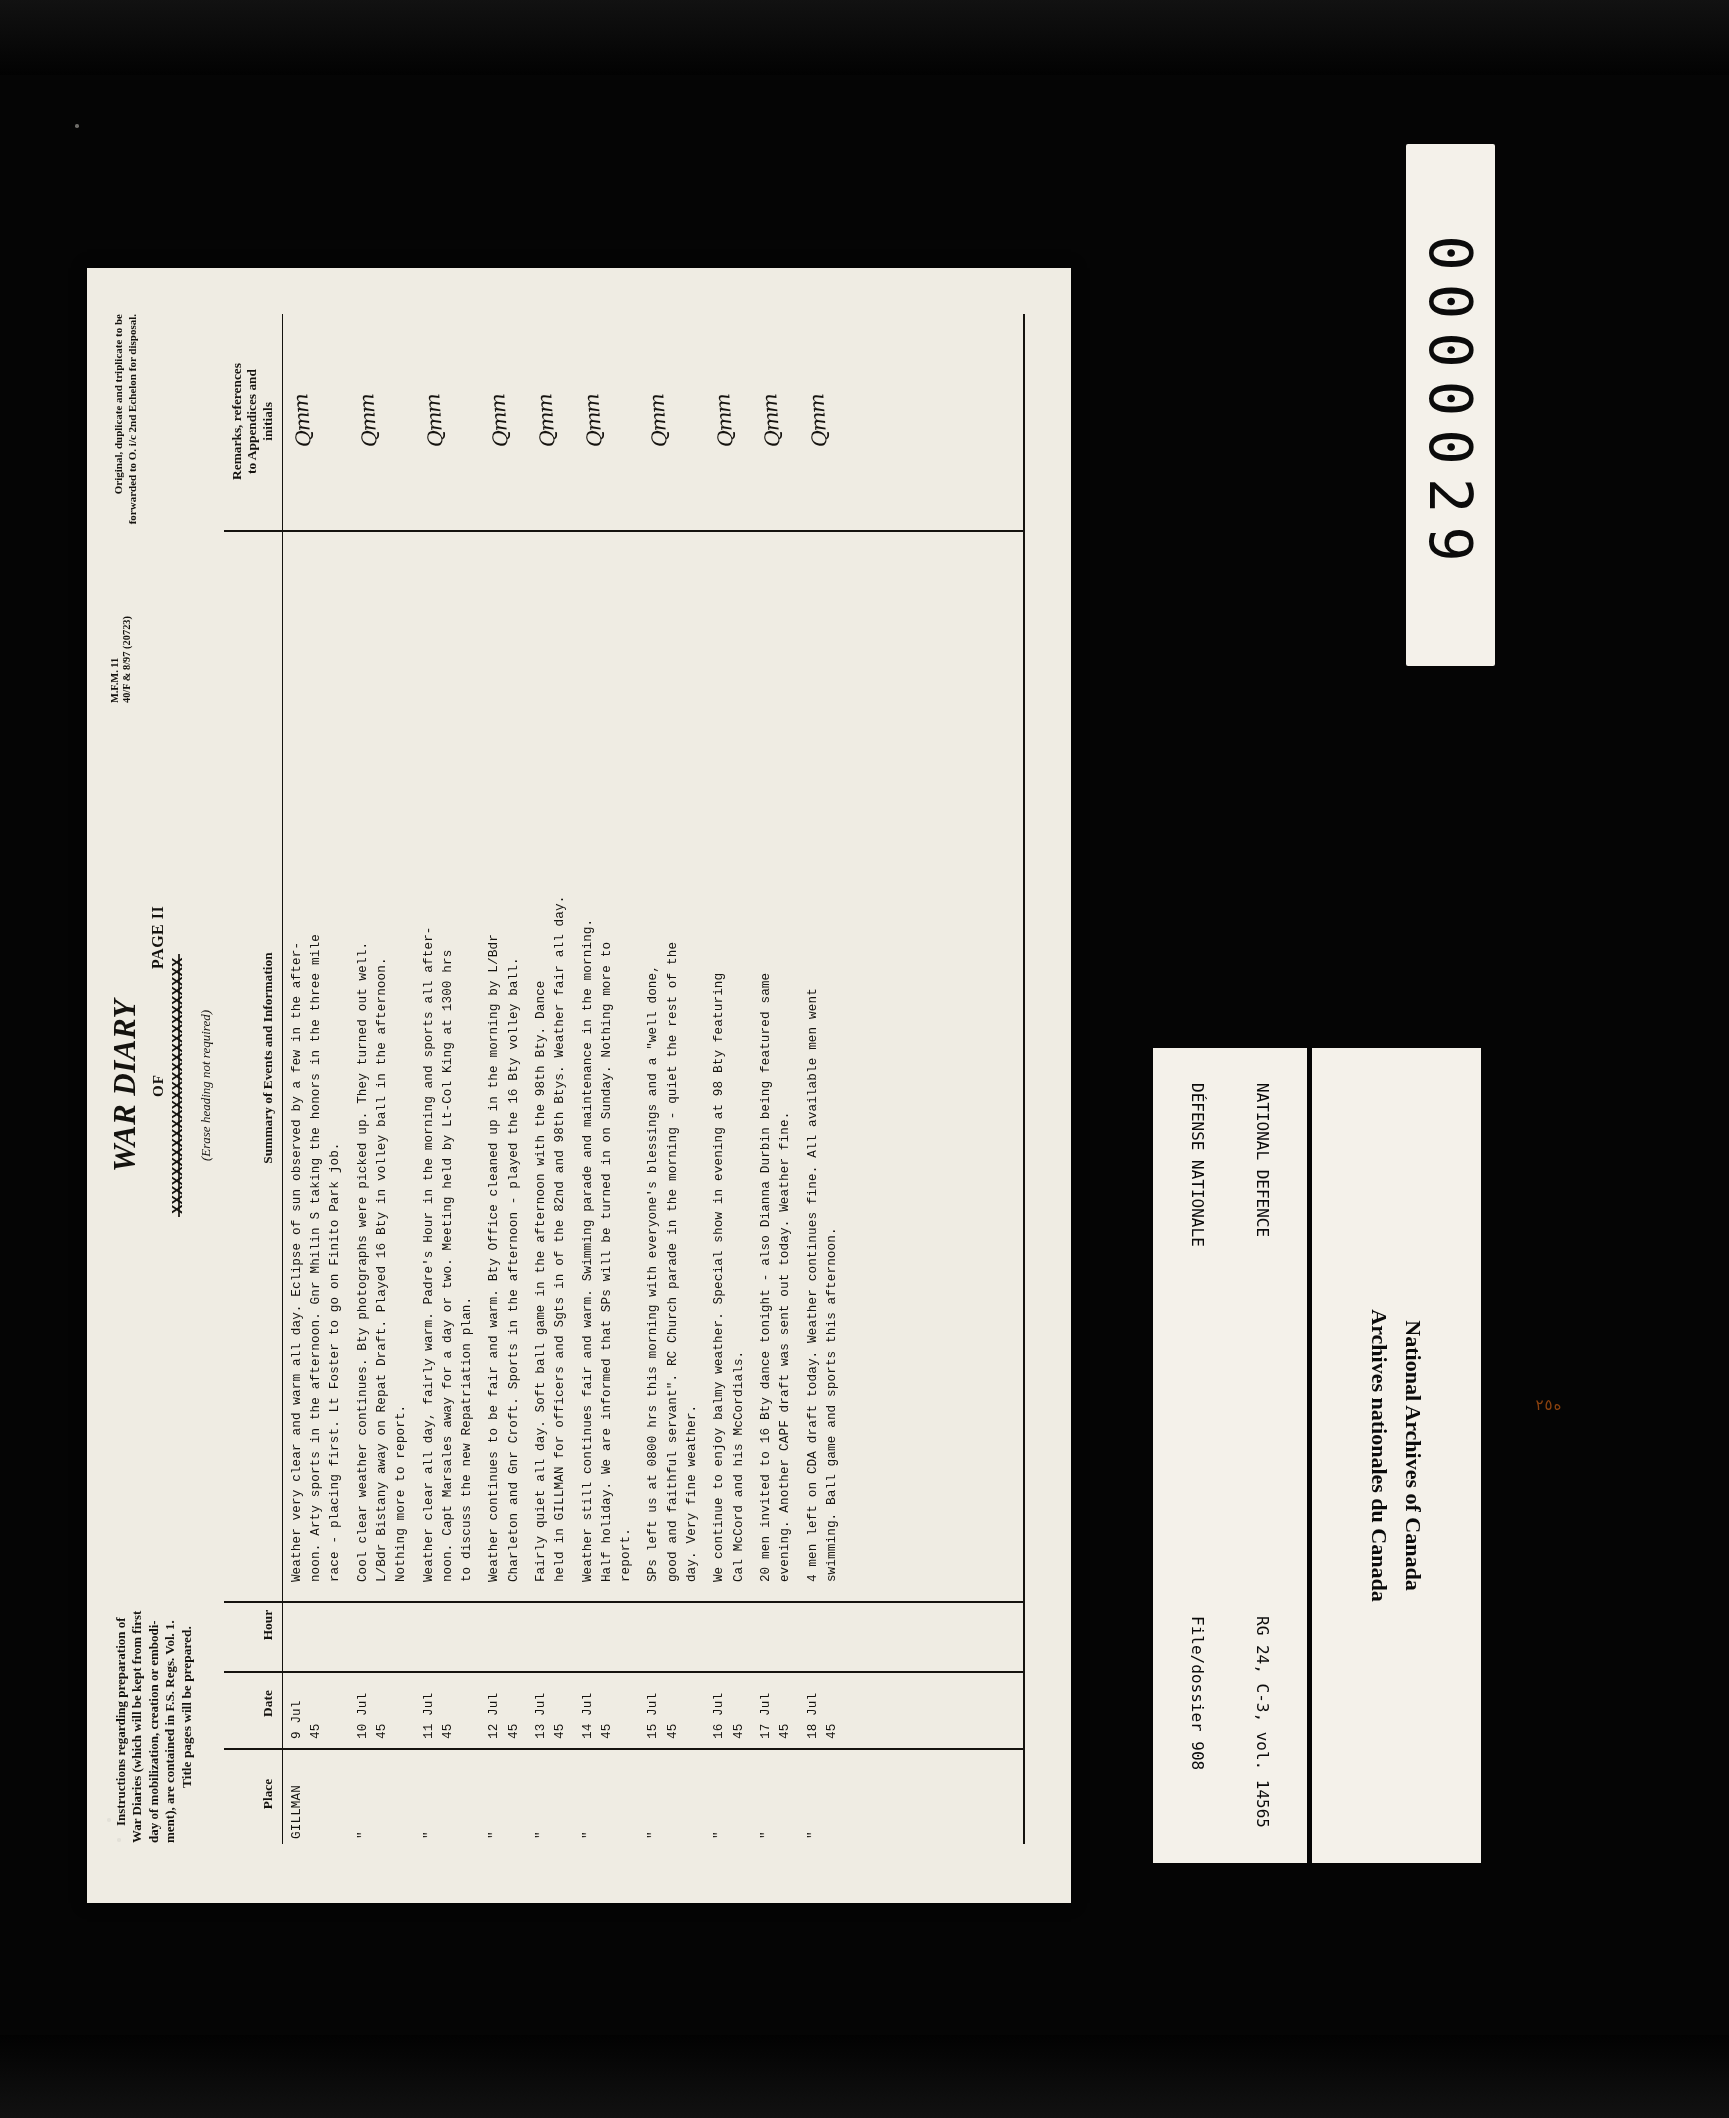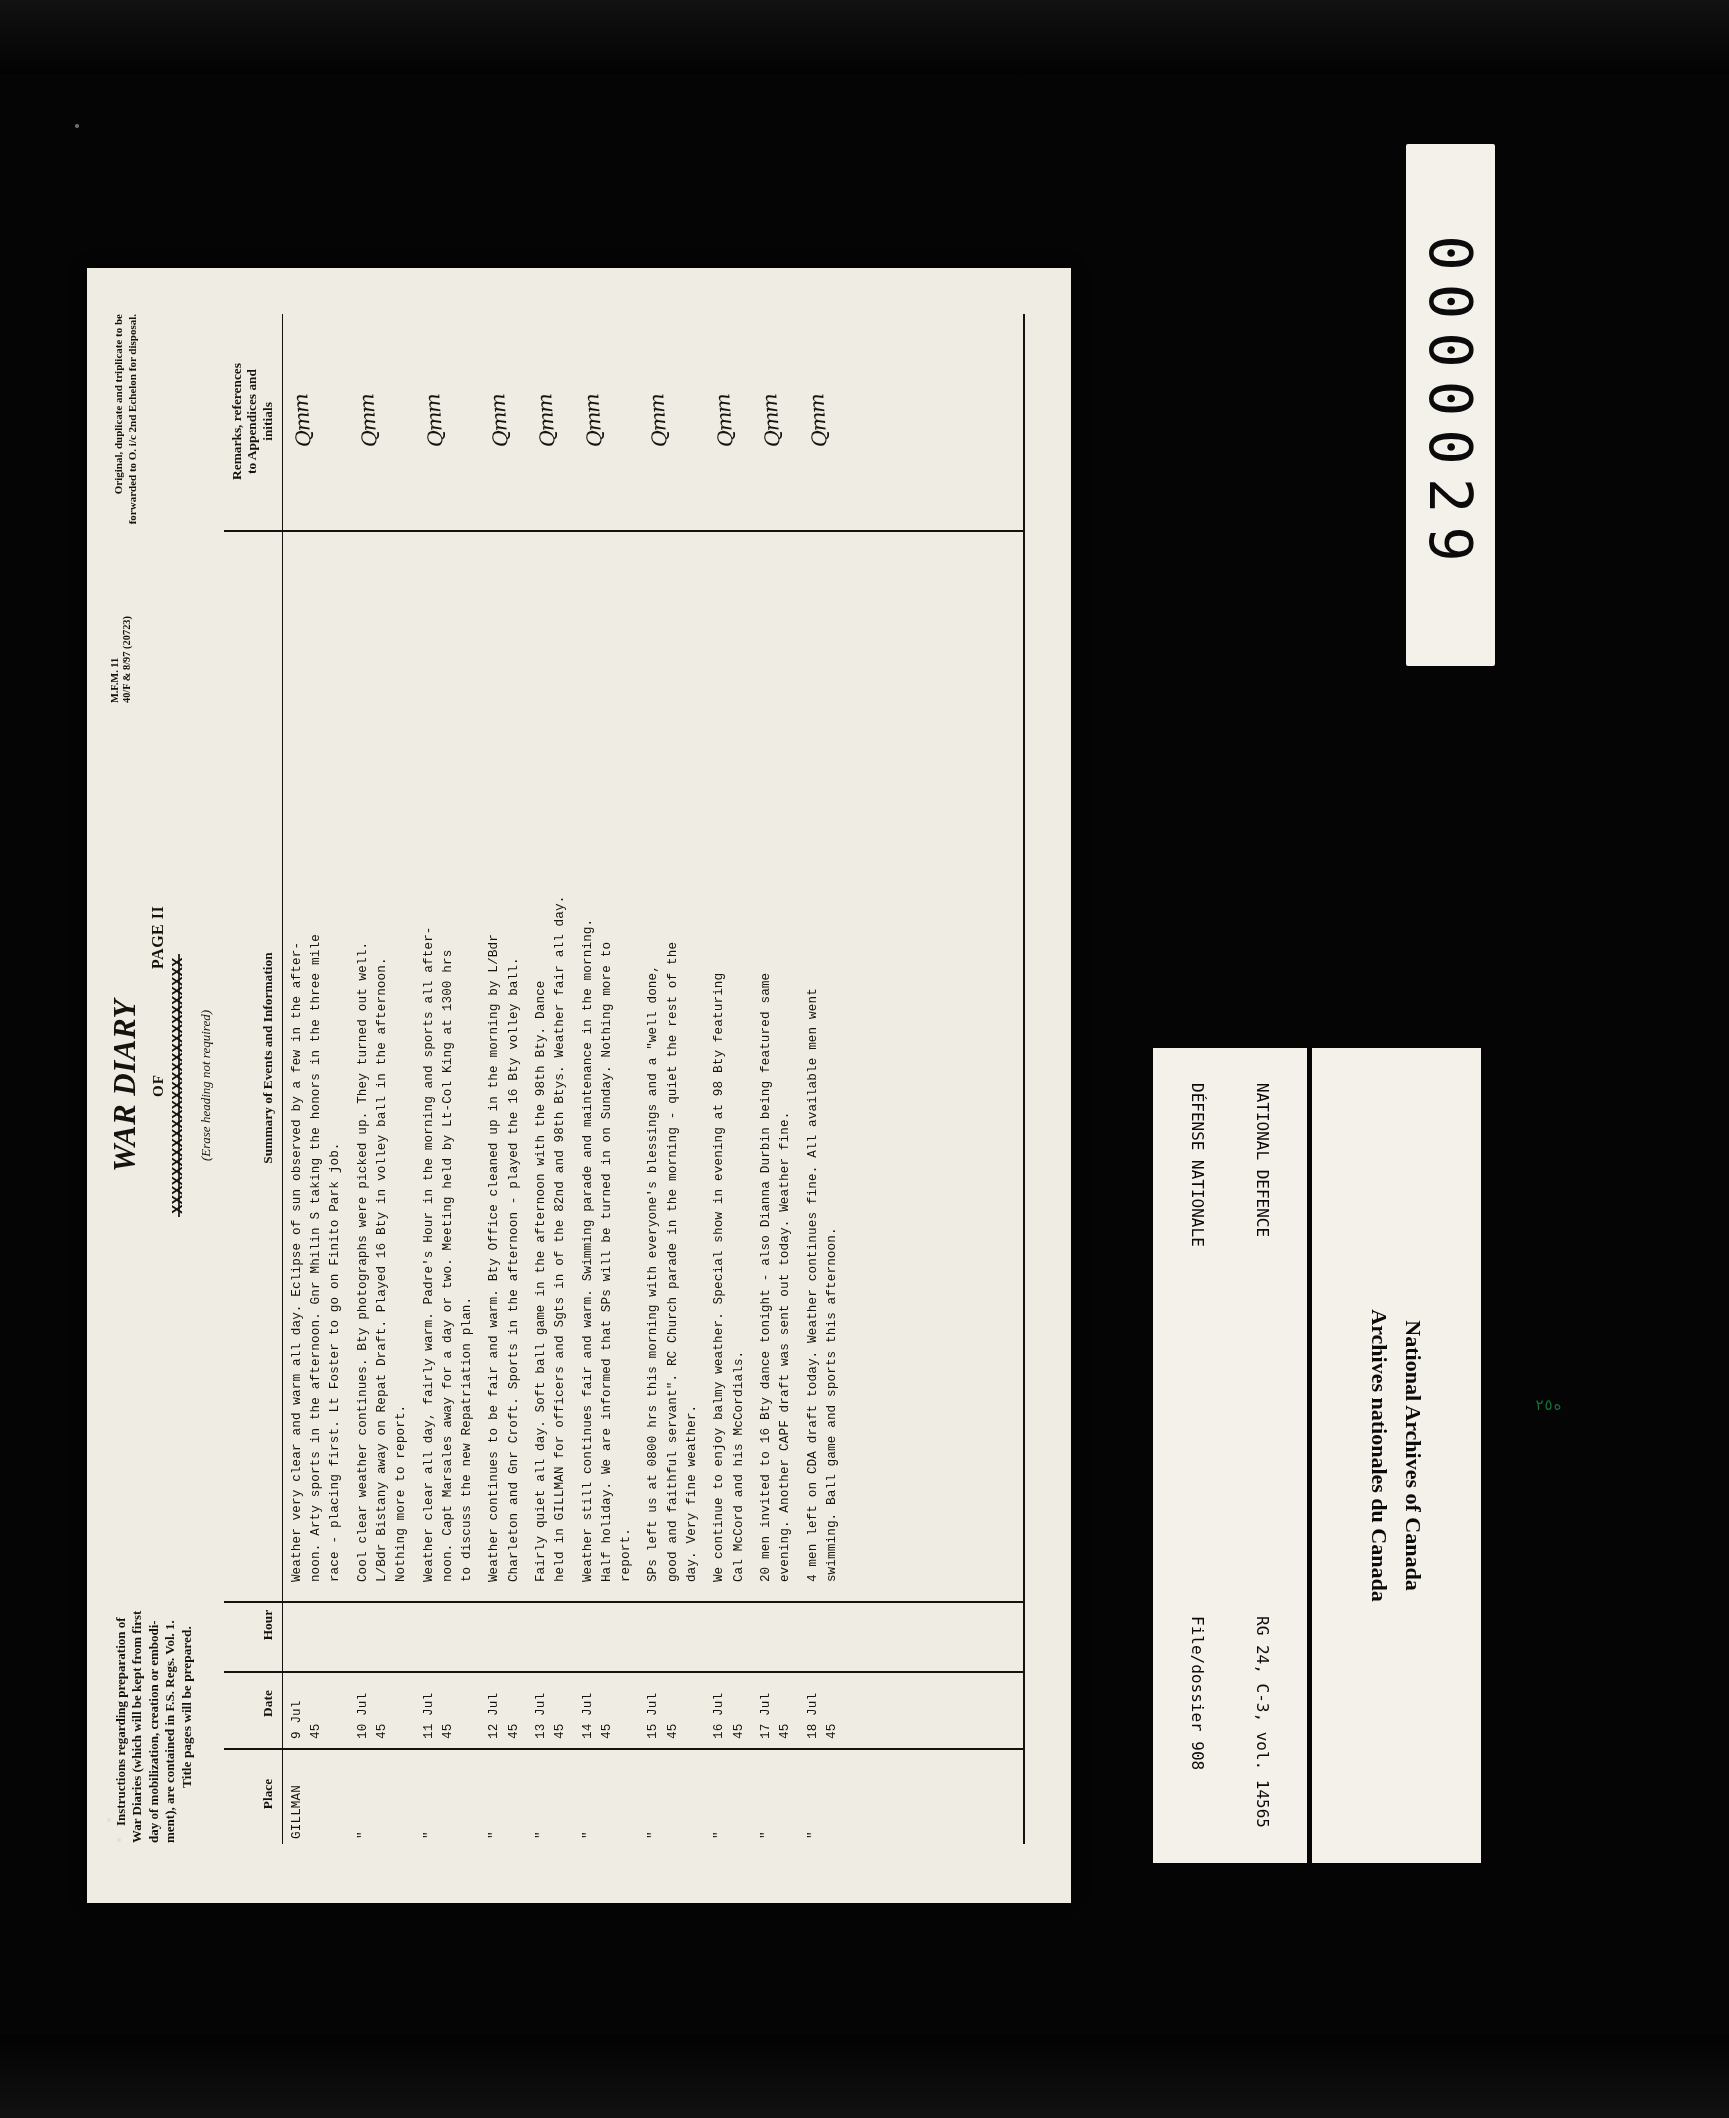--- a/index.html
+++ b/index.html
@@ -339,21 +339,21 @@
     line-height: 1.35;
     white-space: pre;
   }
 
   .smudge {
     position: absolute;
     left: 1535px;
     top: 1396px;
     font-family: "DejaVu Sans Mono", monospace;
     font-size: 15px;
-    color: #22c55e;
+    color: #f97316;
     opacity: .55;
     letter-spacing: 1px;
   }
 
   .dust {
     position: absolute;
     width: 3.5px; height: 3.5px;
     border-radius: 50%;
     background: #d8d5cd;
     opacity: .5;

